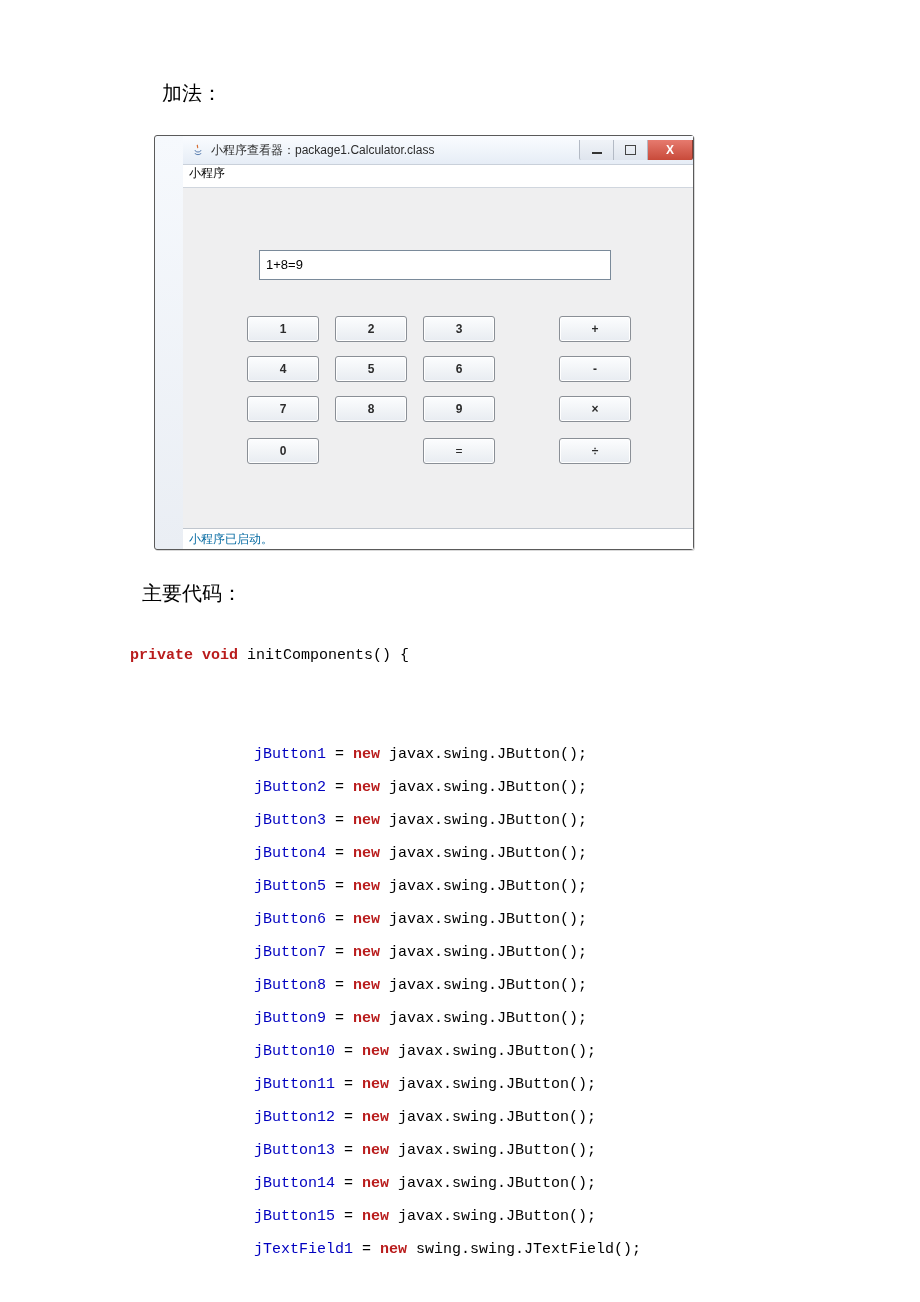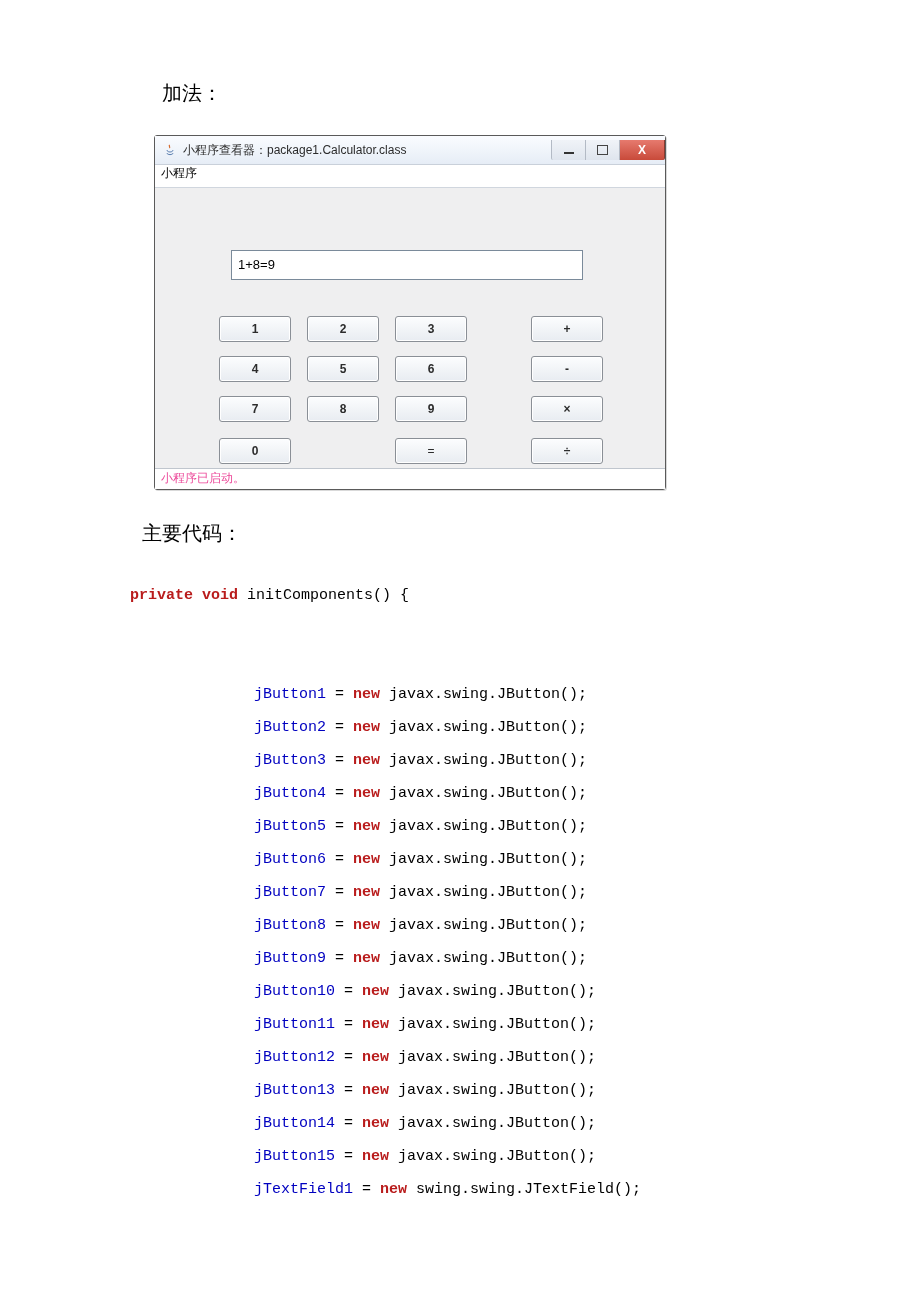--- a/index.html
+++ b/index.html
@@ -28,20 +28,21 @@
 
   
   .win {
     position: relative;
     margin-left: 154px;
     width: 510px;
     border: 1px solid #5a5a5a;
     border-radius: 3px;
     background: linear-gradient(#f6f9fd, #eaeef4);
     box-shadow: 1px 1px 0 rgba(0,0,0,0.15);
+    padding-left: 28px;
   }
   .titlebar {
     display: flex;
     align-items: center;
     height: 28px;
     padding: 0 0 0 8px;
     background: linear-gradient(#fafcff, #e6edf6);
     border-bottom: 1px solid #c9d0da;
   }
   .java-icon {
@@ -106,21 +107,21 @@
     padding-left: 6px;
     font-size: 12px;
     color: #000;
     display: flex;
     align-items: flex-start;
     font-family: "SimSun","Microsoft YaHei",Tahoma,sans-serif;
   }
 
   .client {
     position: relative;
-    height: 280px;
+    height: 340px;
     background: #efeff0;
   }
   .display-field {
     position: absolute;
     left: 76px;
     top: 62px;
     width: 344px;
     height: 28px;
     border: 1px solid #7a8a9a;
     background: #fff;
@@ -145,24 +146,24 @@
     justify-content: center;
     box-shadow: 0 0 0 1px #fff inset;
     font-family: Tahoma, sans-serif;
   }
   .btn.eq { font-weight: normal; }
   .statusbar {
     height: 20px;
     border-top: 1px solid #c0c6ce;
     background: #fff;
     font-size: 12px;
-    color: #ec4899;
+    color: #0369a1;
     padding-left: 6px;
     line-height: 20px;
-    font-family: Liberation Mono, monospace;
+    font-family: Liberation Serif, serif;
   }
 
   
   .code {
     font-family: "Courier New", monospace;
     font-size: 15px;
     line-height: 2.2;
     margin-left: 130px;
     color: #000;
     white-space: pre;

